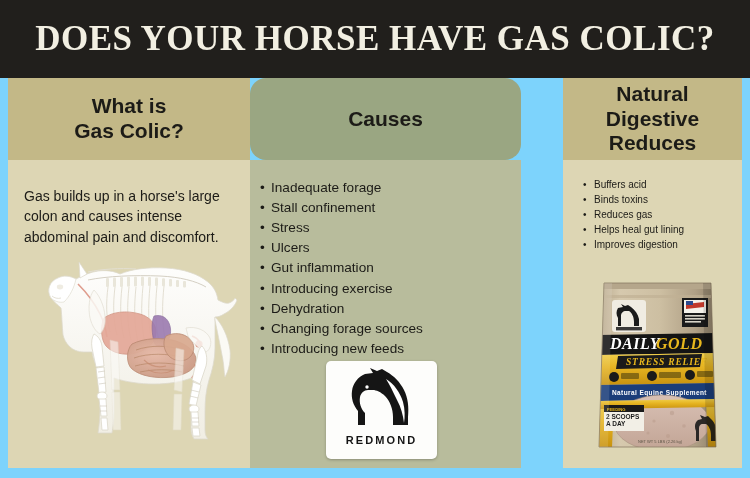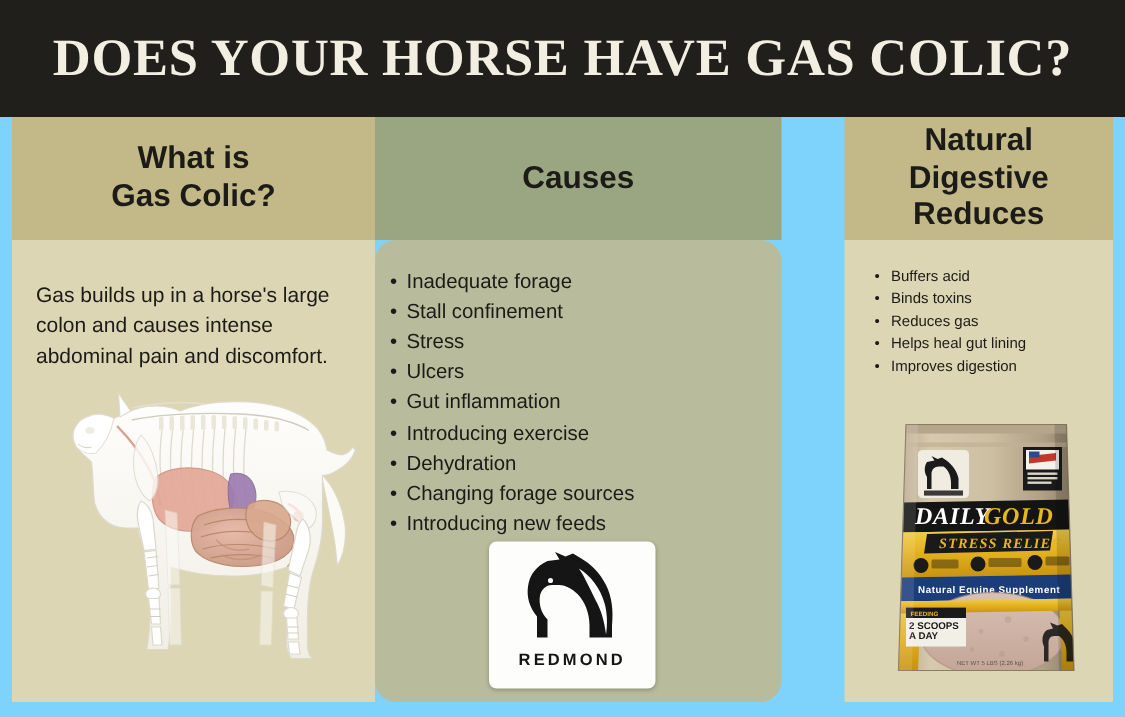--- a/index.html
+++ b/index.html
@@ -47,23 +47,23 @@
     text-align:center;
     padding:0 8px;
   }
   .col-header-text {
     font-size:21px; font-weight:bold; line-height:1.18;
     color:#1c1b17;
   }
   .col-body { flex:1; position:relative; overflow:hidden; }
 
   .c-tan  { background:#c3b887; }
-  .c-sage { background:#9aa682; }
+  .c-sage { background:#9aa682;border-radius:16px; }
   .b-tan  { background:#ddd6b4; }
-  .b-sage { background:#b8bc9c;border-radius:14px; }
+  .b-sage { background:#b8bc9c; }
 
   
   #definition-text {
     position:absolute; left:16px; top:26px; width:212px;
     font-size:14px; line-height:1.45; color:#1c1b17;
   }
   #horse-anatomy {
     position:absolute; left:8px; top:80px; width:228px; height:208px;
   }
   

